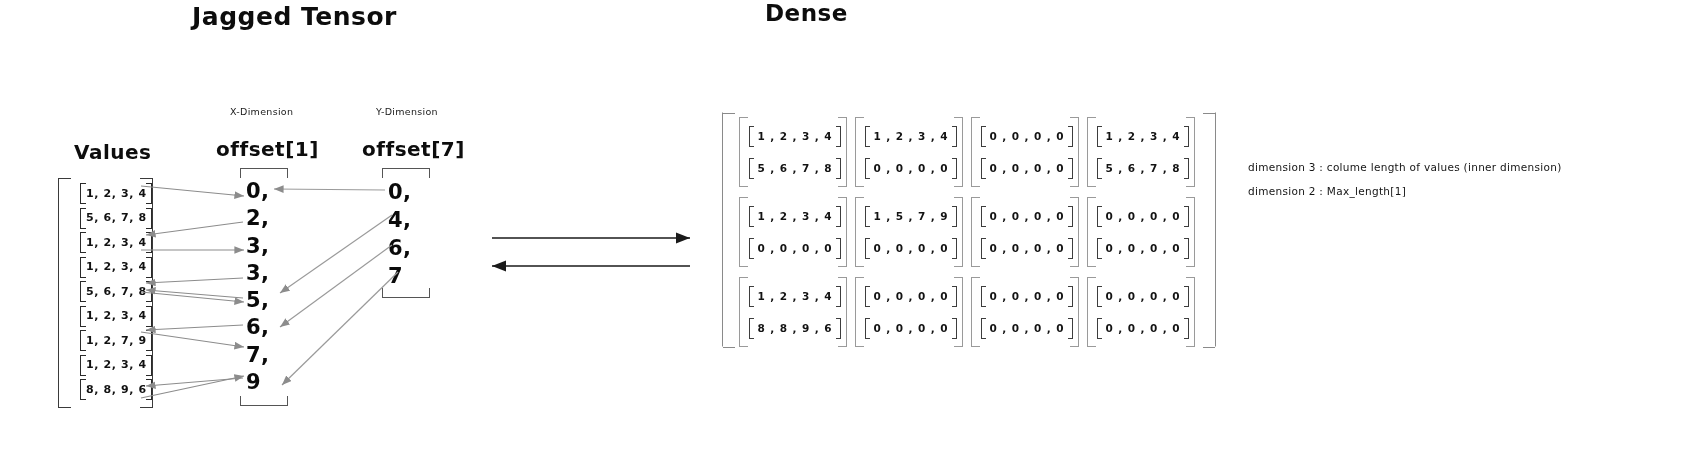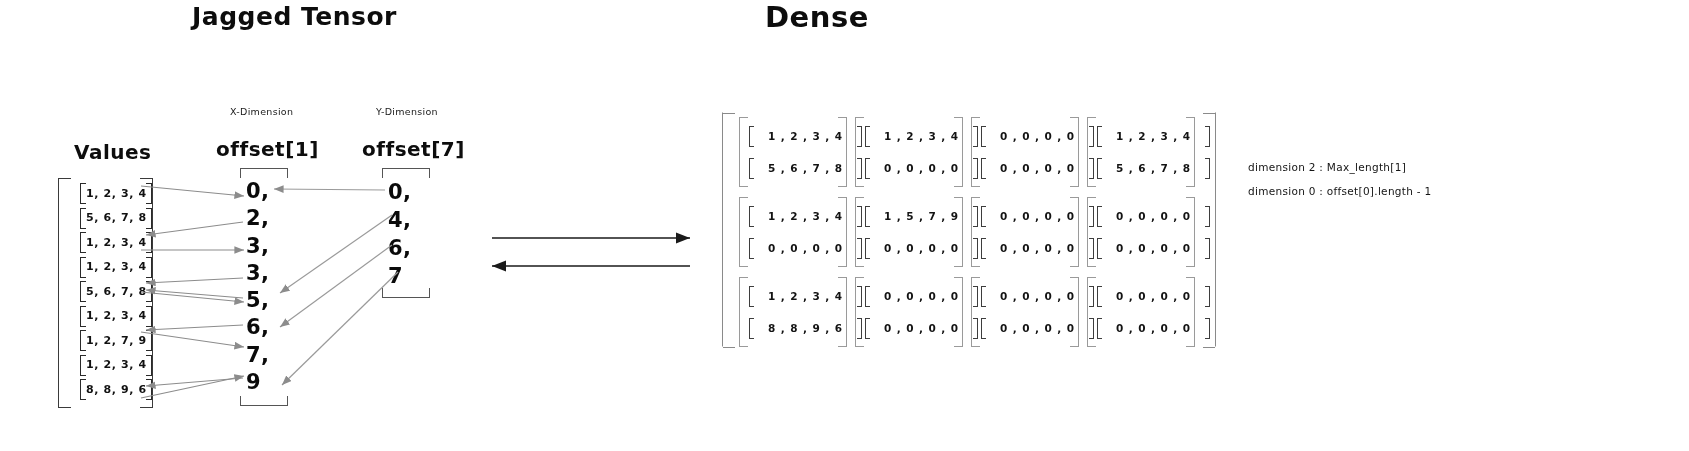--- a/index.html
+++ b/index.html
@@ -24,21 +24,21 @@
   
   .title {
     position: absolute;
     font-family: "DejaVu Sans", sans-serif;
     font-weight: 600;
     color: #0d0d0d;
     white-space: nowrap;
     letter-spacing: 0.5px;
   }
   #title-jagged { left: 192px; top: 2px; font-size: 25px; }
-  #title-dense  { left: 765px; top: 0px;  font-size: 29px; }
+  #title-dense  { left: 765px; top: 0px;  font-size: 23px; }
 
   
   .col-heading {
     position: absolute;
     font-weight: 600;
     color: #0d0d0d;
     white-space: nowrap;
     font-size: 20px;
     letter-spacing: 0.5px;
   }
@@ -210,21 +210,21 @@
     height: 68px;
     border-top: 1.2px solid #9a9a9a;
     border-bottom: 1.2px solid #9a9a9a;
   }
   .dense-block::before { left: 0;  border-left: 1.2px solid #9a9a9a; }
   .dense-block::after  { right: 0; border-right: 1.2px solid #9a9a9a; }
 
   .dense-line {
     position: absolute;
     left: 10px;
-    width: 113px;
+    width: 92px;
     height: 26px;
     box-sizing: border-box;
     display: flex;
     align-items: center;
     justify-content: center;
     font-size: 10.5px;
     font-weight: 600;
     letter-spacing: 0.9px;
     color: #131313;
     white-space: nowrap;
@@ -420,17 +420,17 @@
         <div class="dense-block">
           <div class="dense-line">0 , 0 , 0 , 0</div>
           <div class="dense-line">0 , 0 , 0 , 0</div>
         </div>
       </div>
 
     </div>
   </div>
 
   <div id="dim-notes">
+    <div class="dim-note">dimension 3 : colume length of values (inner dimension)</div>
     <div class="dim-note">dimension 2 : Max_length[1]</div>
-    <div class="dim-note">dimension 0 : offset[0].length - 1</div>
   </div>
 
 </div>
 
 </body></html>

